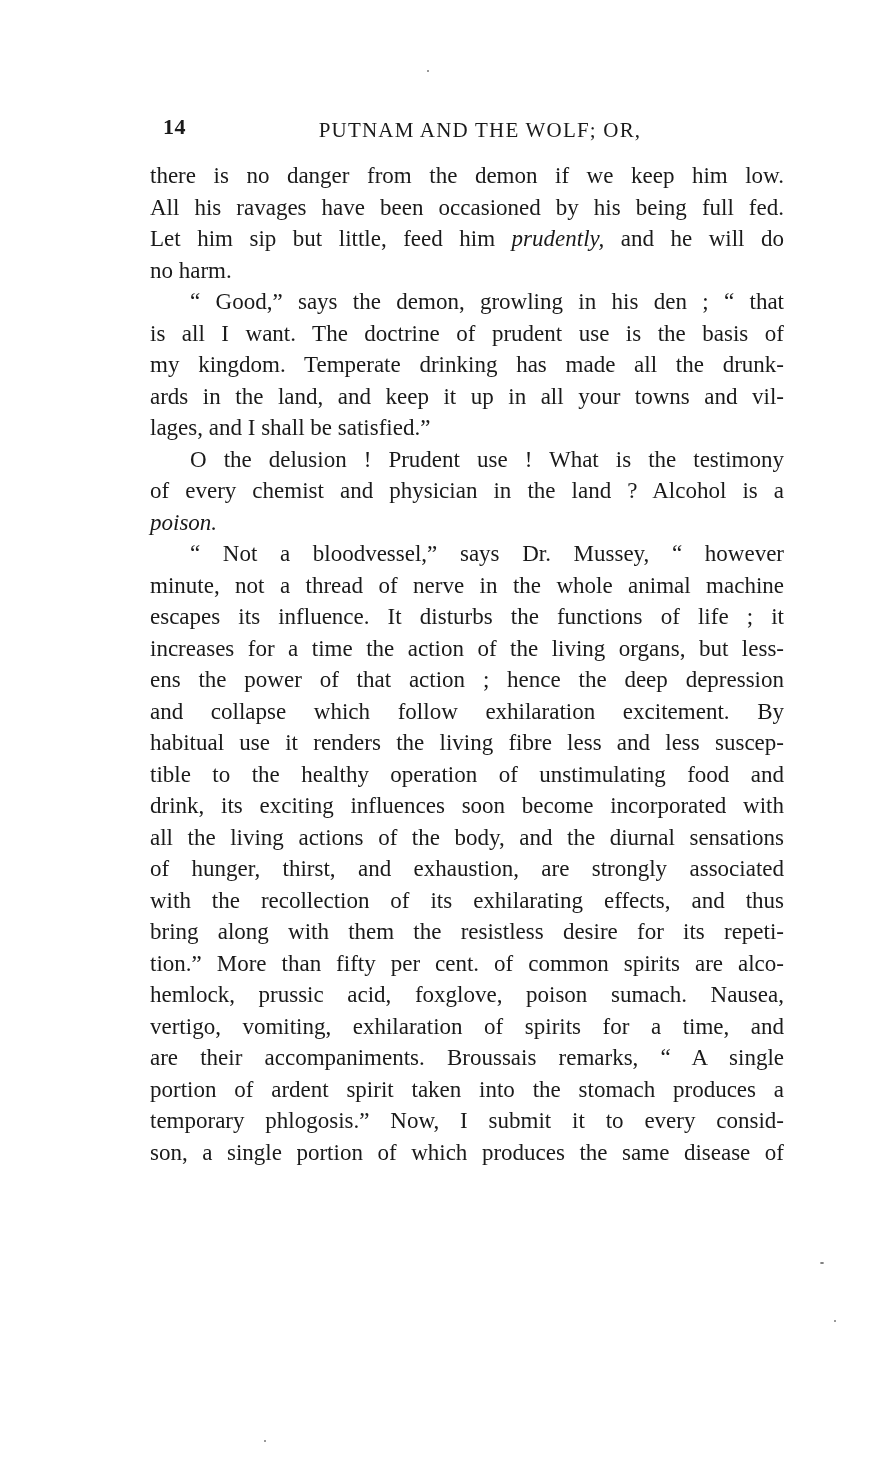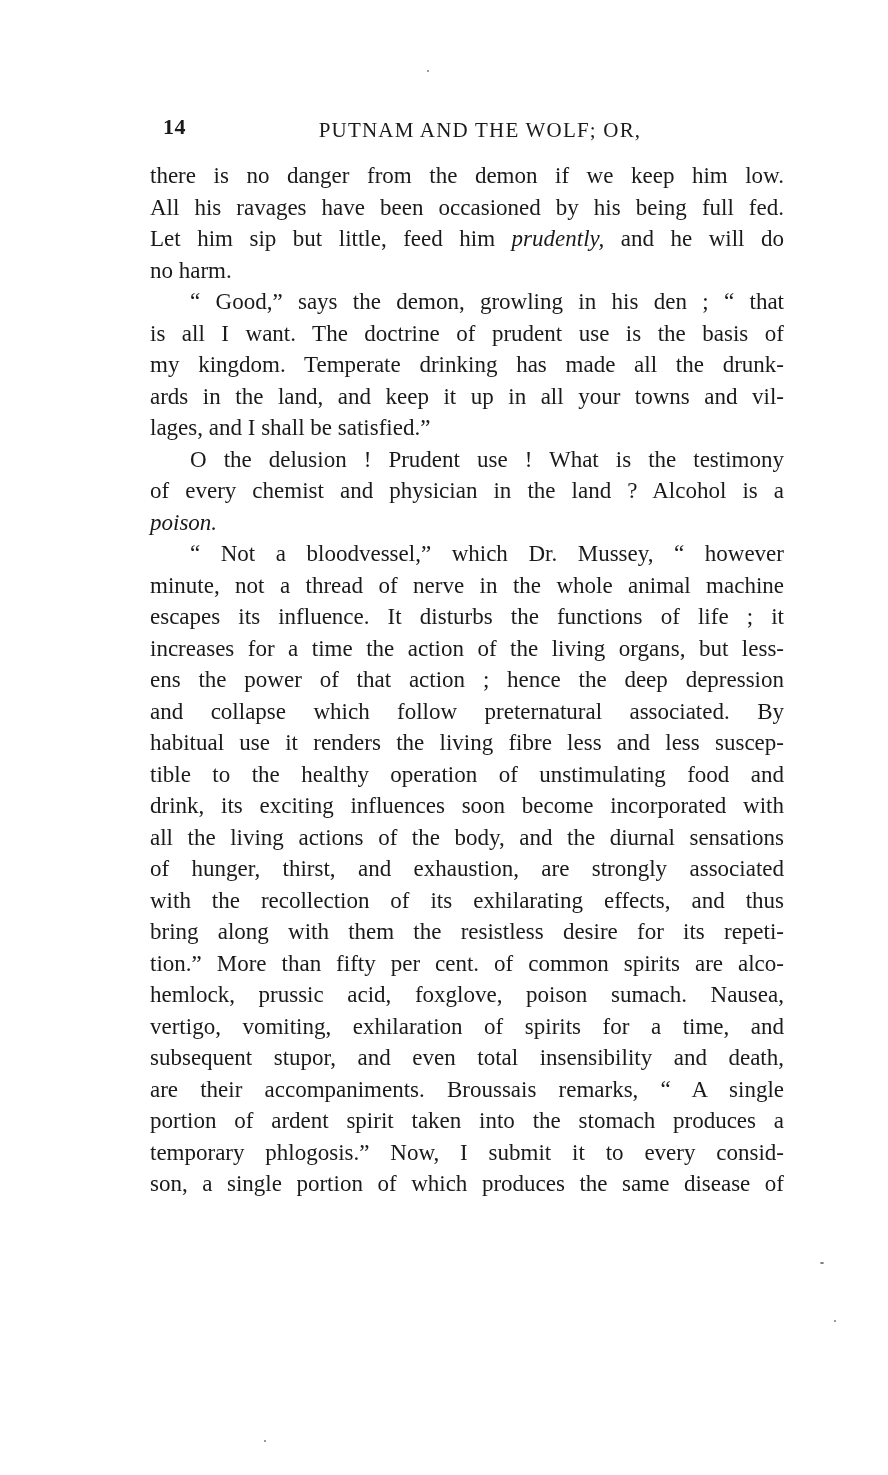--- a/index.html
+++ b/index.html
@@ -106,36 +106,35 @@
         <span class="line">my kingdom. Temperate drinking has made all the drunk-</span>
         <span class="line">ards in the land, and keep it up in all your towns and vil-</span>
         <span class="line last">lages, and I shall be satisfied.”</span>
       </p>
       <p class="para">
         <span class="line indent">O the delusion ! Prudent use ! What is the testimony</span>
         <span class="line">of every chemist and physician in the land ? Alcohol is a</span>
         <span class="line last"><em>poison.</em></span>
       </p>
       <p class="para">
-        <span class="line indent">“ Not a bloodvessel,” which Dr. Mussey, “ however</span>
+        <span class="line indent">“ Not a bloodvessel,” says Dr. Mussey, “ however</span>
         <span class="line">minute, not a thread of nerve in the whole animal machine</span>
         <span class="line">escapes its influence. It disturbs the functions of life ; it</span>
         <span class="line">increases for a time the action of the living organs, but less-</span>
         <span class="line">ens the power of that action ; hence the deep depression</span>
-        <span class="line">and collapse which follow preternatural associated. By</span>
+        <span class="line">and collapse which follow exhilaration excitement. By</span>
         <span class="line">habitual use it renders the living fibre less and less suscep-</span>
         <span class="line">tible to the healthy operation of unstimulating food and</span>
         <span class="line">drink, its exciting influences soon become incorporated with</span>
         <span class="line">all the living actions of the body, and the diurnal sensations</span>
         <span class="line">of hunger, thirst, and exhaustion, are strongly associated</span>
         <span class="line">with the recollection of its exhilarating effects, and thus</span>
         <span class="line">bring along with them the resistless desire for its repeti-</span>
         <span class="line">tion.” More than fifty per cent. of common spirits are alco-</span>
         <span class="line">hemlock, prussic acid, foxglove, poison sumach. Nausea,</span>
         <span class="line">vertigo, vomiting, exhilaration of spirits for a time, and</span>
-        <span class="line">subsequent stupor, and even total insensibility and death,</span>
         <span class="line">are their accompaniments. Broussais remarks, “ A single</span>
         <span class="line">portion of ardent spirit taken into the stomach produces a</span>
         <span class="line">temporary phlogosis.” Now, I submit it to every consid-</span>
         <span class="line">son, a single portion of which produces the same disease of</span>
       </p>
     </div>
 </div>
 
 </body></html>

